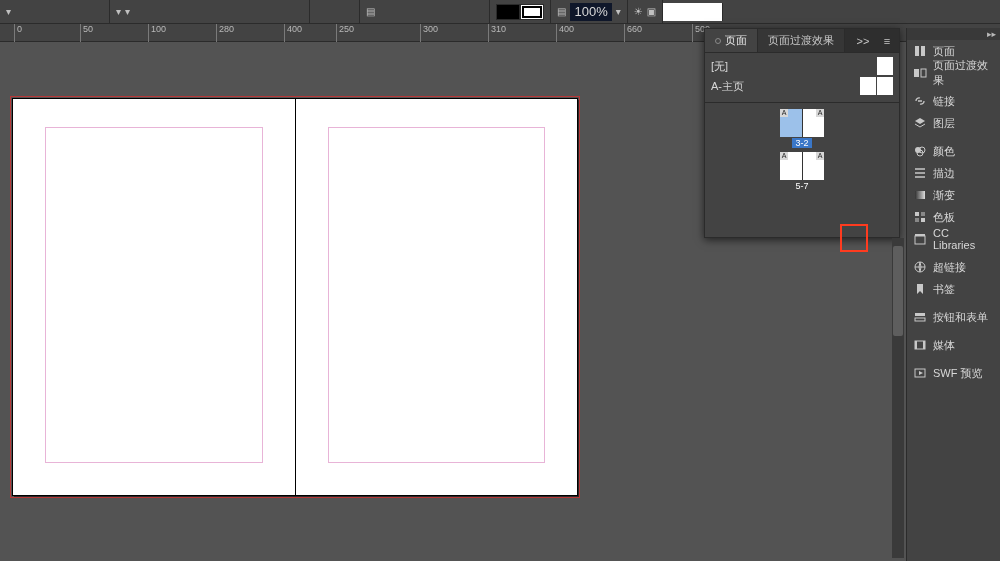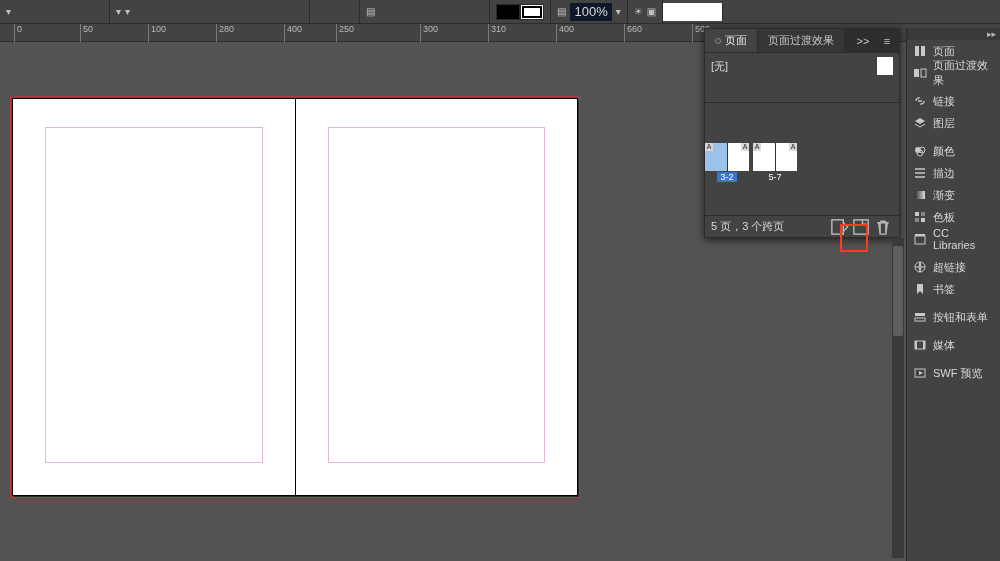--- a/index.html
+++ b/index.html
@@ -131,21 +131,21 @@
   }
   .master-row { display:flex; align-items:center; height:20px; justify-content:space-between;}
   .master-label { color:#d8d8d8; font-size:11px; }
   .master-thumb { width:16px;height:18px;background:#fff; display:inline-block;}
   .master-spread { display:flex; gap:0; }
   .master-spread .master-thumb + .master-thumb { margin-left:1px; }
 
   .pages-area {
     flex:1;
     display:flex;
-    flex-direction:row;
+    flex-direction:column;
     align-items:center;
     padding-top:6px;
     gap:4px;
     overflow:hidden;
   }
   .page-spread-thumb { display:flex; flex-direction:column; align-items:center; }
   .thumb-pair { display:flex; }
   .page-thumb {
     width:22px; height:28px; background:#fff; position:relative;
   }
@@ -290,20 +290,27 @@
     <div class="menu-btn">
         <span>≡</span>
       </div>
   </div>
 
   <div class="masters-area">
     <div class="master-row">
       <span class="master-label">[无]</span>
       <span class="master-thumb"></span>
     </div>
+    <div class="master-row">
+      <span class="master-label">A-主页</span>
+      <span class="master-spread">
+        <span class="master-thumb"></span>
+        <span class="master-thumb"></span>
+      </span>
+    </div>
   </div>
 
   <div class="pages-area">
     <div class="page-spread-thumb">
       <div class="thumb-pair">
         <div class="page-thumb selected">
             <span class="corner l">A</span>
           </div>
         <div class="page-thumb">
             <span class="corner r">A</span>
@@ -317,40 +324,20 @@
             <span class="corner l">A</span>
           </div>
         <div class="page-thumb">
             <span class="corner r">A</span>
           </div>
       </div>
       <div class="spread-label">5-7</div>
     </div>
   </div>
 
-  <div class="panel-footer">
-    <div class="status">5 页，3 个跨页</div>
-    <div class="foot-ico">
-      <svg viewBox="0 0 14 14">
-          <rect x="2" y="2" width="8" height="10" fill="none" stroke="#b8b8b8"></rect>
-          <path d="M10 4 l3 3 -3 3" fill="none" stroke="#b8b8b8"></path>
-        </svg>
-    </div>
-    <div class="foot-ico" style="margin:0 2px;">
-      <svg viewBox="0 0 14 14">
-          <rect x="2" y="2" width="10" height="10" fill="none" stroke="#b8b8b8"></rect>
-          <path d="M8 2 v3 h3" fill="none" stroke="#b8b8b8"></path>
-        </svg>
-    </div>
-    <div class="foot-ico">
-      <svg viewBox="0 0 14 14">
-          <path d="M3 4 h8 M5 4 v7 M9 4 v7 M4 4 l1 8 h4 l1 -8 M5 3 h4" fill="none" stroke="#b8b8b8"></path>
-        </svg>
-    </div>
-  </div>
 </div>
 
 <div class="highlight-box" style="top:224px; left:840px; width:28px; height:28px;"></div>
 
 <div class="vscroll">
   <div class="thumb"></div>
 </div>
 
 <div class="right-dock">
   <div class="dock-head">▸▸</div>

